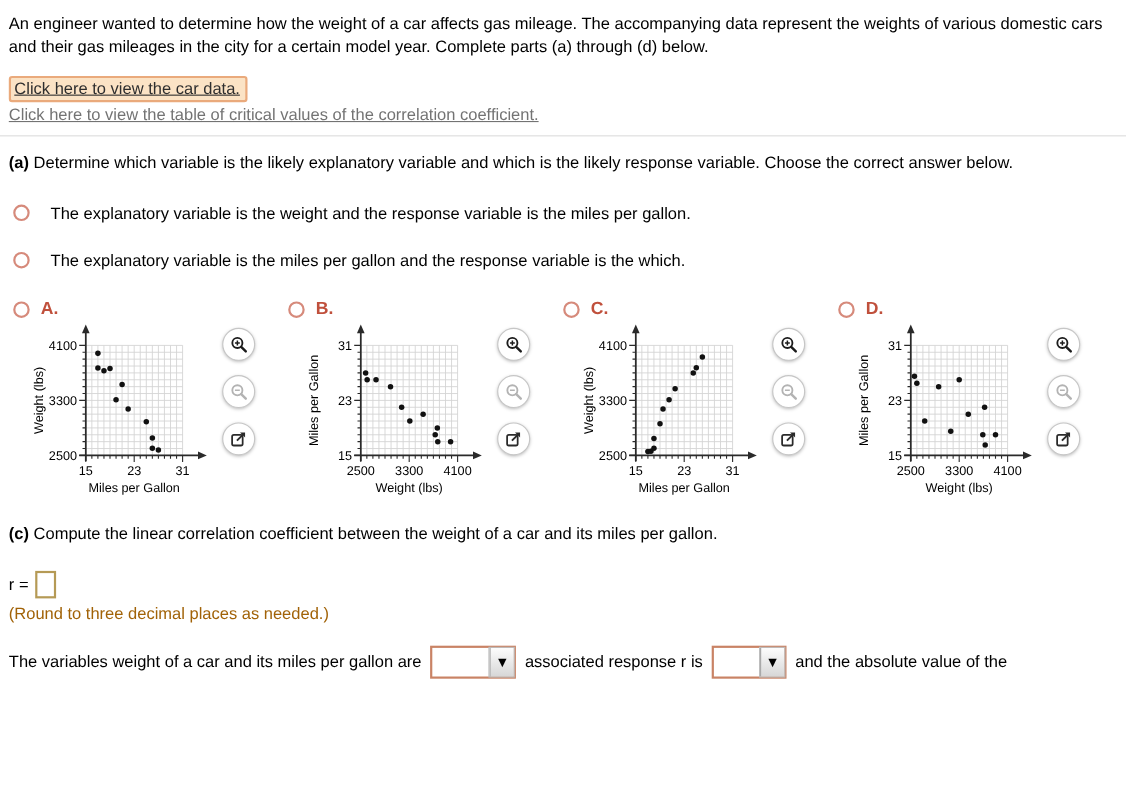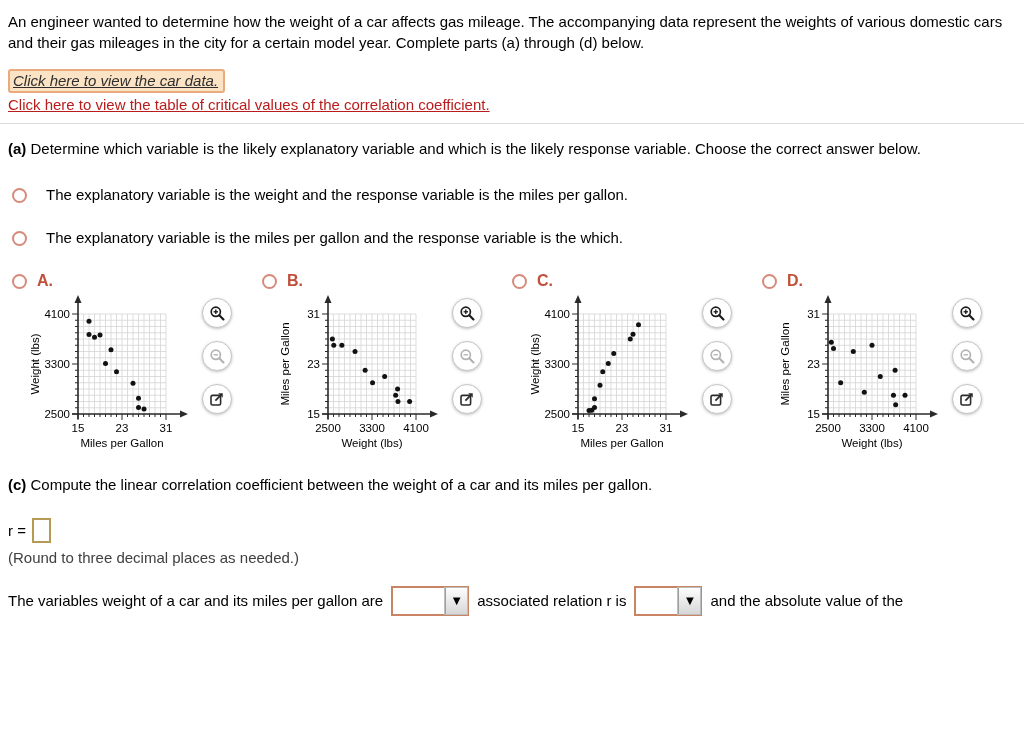--- a/index.html
+++ b/index.html
@@ -9,32 +9,32 @@
     font-family:"Liberation Sans", sans-serif;
     font-size:15px; color:#000;
   }
   .page { padding:12px 8px 0 8px; }
 
   .intro { line-height:1.38; margin:0 0 16px 0; }
 
   .link-box {
     display:inline-block; padding:1px 5px 2px 3px;
     background:#fbe3c5; border:2px solid #eaaa7c; border-radius:3px;
-    color:#2e2e2e; text-decoration:underline; cursor:pointer;font-style:italic;
+    color:#2e2e2e; text-decoration:underline; cursor:pointer;
   }
   .link-red {
     display:inline-block; margin-top:3px;
-    color:#b91c1c; text-decoration:underline; cursor:pointer;
+    color:#737373; text-decoration:underline; cursor:pointer;
   }
   .rule { border:none; border-top:1px solid #dcdcdc; margin:10px -8px 0 -8px; }
 
   .qline { margin:15px 0 0 0; line-height:1.38; }
   .qletter { font-weight:bold; }
 
-  .option { display:flex; align-items:flex-end; margin:26px 0 0 4px; }
+  .option { display:flex; align-items:flex-start; margin:26px 0 0 4px; }
   .option .radio {
     width:15px; height:15px; border-radius:50%;
     border:2px solid #d68a7b; background:#fff; flex:0 0 auto; cursor:pointer;
   }
   .option .otext { margin-left:19px; }
 
   
   .graphs { display:flex; margin:26px 0 0 4px; }
   .gpanel { width:250px; position:relative; }
   .gpanel-head { display:flex; align-items:center; }
@@ -59,21 +59,21 @@
     padding:0; cursor:pointer;
   }
 
   
   .r-row { margin:22px 0 0 0; display:flex; align-items:center; }
   .inbox {
     display:inline-block; width:19px; height:25px;
     border:2px solid #b59a55; background:#fff; vertical-align:middle;
   }
   .r-row .inbox { margin-left:6px; }
-  .note { color:#404040; margin:6px 0 0 0; }
+  .note { color:#a16207; margin:6px 0 0 0; }
 
   .d-line { margin-top:20px; display:flex; align-items:center; flex-wrap:nowrap; }
   .d-line .frag { white-space:pre; }
 
   .dropdown {
     display:inline-flex; align-items:stretch; justify-content:flex-end;
     height:30px; background:#fff; border:2px solid #c98365;
     margin:0 8px; cursor:pointer; vertical-align:middle;
   }
   .dd-w1 { width:78px; } .dd-w2 { width:68px; }
@@ -619,20 +619,20 @@
     <span class="inbox"></span>
   </div>
   <p class="note">(Round to three decimal places as needed.)</p>
 
 
   <div class="d-line">
     <span class="frag">The variables weight of a car and its miles per gallon are</span>
     <span class="dropdown dd-w1">
         <span class="dd-btn">▼</span>
       </span>
-    <span class="frag">associated relation r is</span>
+    <span class="frag">associated response r is</span>
     <span class="dropdown dd-w2">
         <span class="dd-btn">▼</span>
       </span>
     <span class="frag">and the absolute value of the</span>
   </div>
 
 </div>
 
 </body></html>

